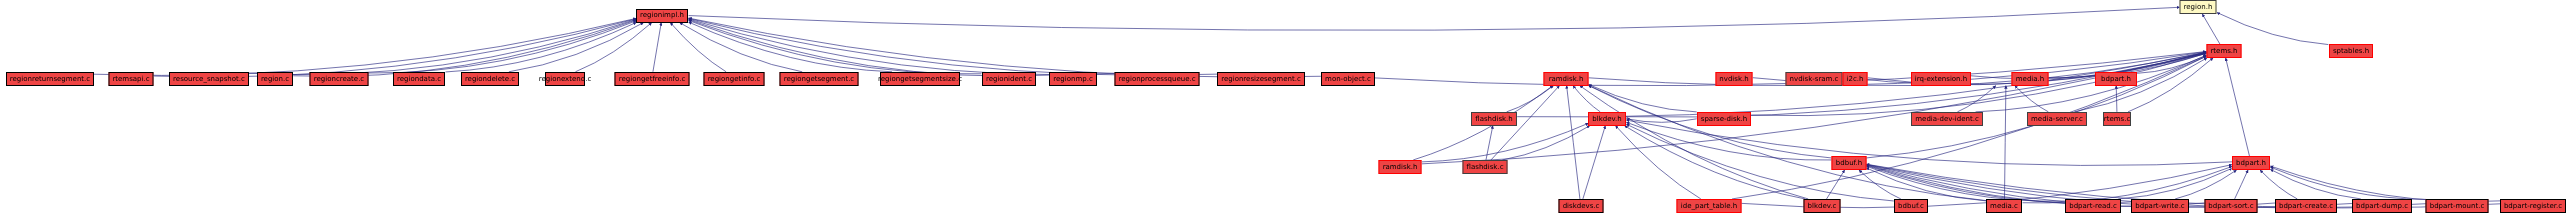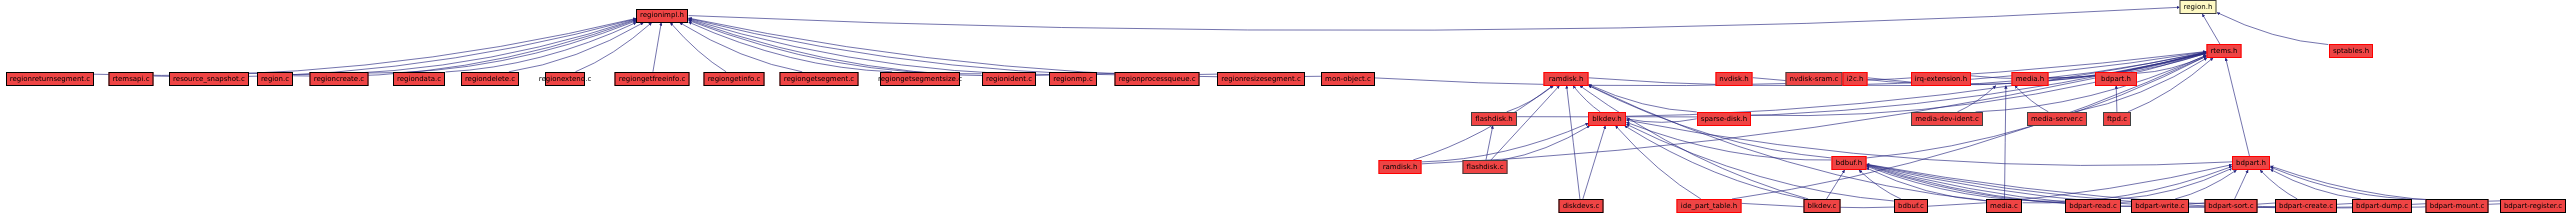--- a/index.html
+++ b/index.html
@@ -159,21 +159,21 @@
       <div class="node src" style="left: 1814px; top: 79px; width: 57px;">nvdisk-sram.c</div>
       <div class="node hdr" style="left: 1855px; top: 79px; width: 25px;">i2c.h</div>
       <div class="node hdr" style="left: 1941px; top: 79px; width: 60px;">irq-extension.h</div>
       <div class="node hdr" style="left: 2006px; top: 79px; width: 37px; margin-left: 24px;">media.h</div>
       <div class="node hdr" style="left: 2116px; top: 79px; width: 42px;">bdpart.h</div>
       <div class="node src" style="left: 1494px; top: 119px; width: 46px;">flashdisk.h</div>
       <div class="node hdr" style="left: 1607px; top: 119px; width: 38px;">blkdev.h</div>
       <div class="node hdr" style="left: 1724px; top: 119px; width: 54px;">sparse-disk.h</div>
       <div class="node src" style="left: 1947px; top: 119px; width: 72px;">media-dev-ident.c</div>
       <div class="node src" style="left: 2057px; top: 119px; width: 60px;">media-server.c</div>
-      <div class="node src" style="left: 2117px; top: 119px; width: 28px;">ftpd.c</div>
+      <div class="node src" style="left: 2117px; top: 119px; width: 28px;">rtems.c</div>
       <div class="node hdr" style="left: 1400px; top: 167px; width: 43px;">ramdisk.h</div>
       <div class="node src" style="left: 1485px; top: 167px; width: 45px;">flashdisk.c</div>
       <div class="node hdr" style="left: 1849px; top: 163px; width: 35px;">bdbuf.h</div>
       <div class="node hdr" style="left: 2251px; top: 163px; width: 38px;">bdpart.h</div>
       <div class="node plain" style="left: 1581px; top: 206px; width: 45px;">diskdevs.c</div>
       <div class="node hdr" style="left: 1709px; top: 206px; width: 65px;">ide_part_table.h</div>
       <div class="node plain" style="left: 1822px; top: 206px; width: 37px;">blkdev.c</div>
       <div class="node plain" style="left: 1911px; top: 206px; width: 34px;">bdbuf.c</div>
       <div class="node plain" style="left: 2004px; top: 206px; width: 36px;">media.c</div>
       <div class="node plain" style="left: 2093px; top: 206px; width: 56px;">bdpart-read.c</div>

